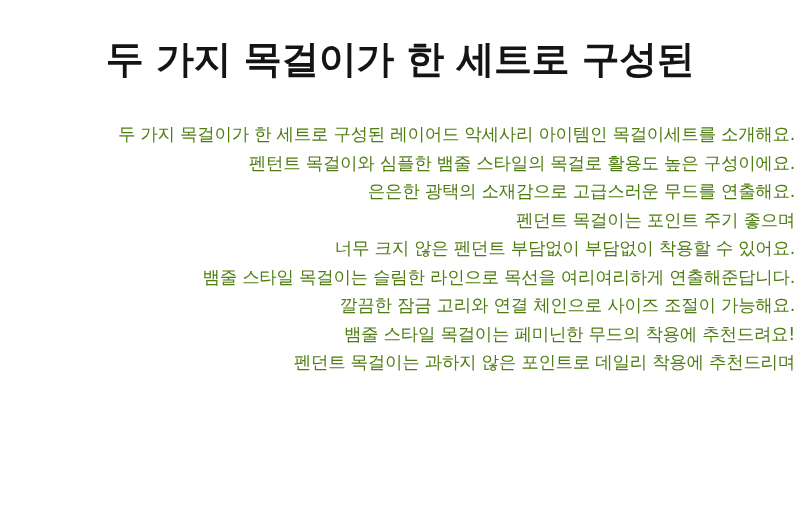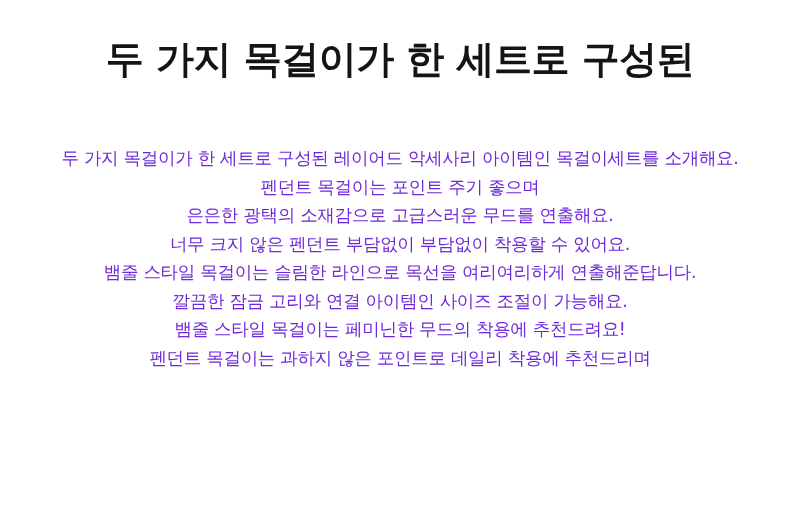--- a/index.html
+++ b/index.html
@@ -15,40 +15,39 @@
   }
   .page {
     width: 800px;
     height: 518px;
     box-sizing: border-box;
     display: flex;
     flex-direction: column;
     align-items: center;
     padding-top: 34px;
     background: #ffffff;
-    gap: 36px;
   }
   .headline {
     width: 720px;
     text-align: center;
     font-size: 38px;
     line-height: 1.32;
     font-weight: 700;
     color: #141414;
     letter-spacing: -0.5px;
     margin: 0;
   }
   .headline .line {
     display: block;
   }
   .body-copy {
     width: 790px;
-    margin-top: 24px;
-    text-align: center;
-    color: #6d28d9;
+    margin-top: 36px;
+    text-align: right;
+    color: #4d7c0f;
     font-size: 17.5px;
     line-height: 1.63;
     letter-spacing: -0.3px;
   }
   .body-copy .line {
     display: block;
     white-space: nowrap;
   }
   .spacer {
     flex: 1 1 auto;
@@ -58,23 +57,24 @@
 <body>
 
 <div class="page">
 
   <h1 class="headline">
     <span class="line">두 가지 목걸이가 한 세트로 구성된</span>
   </h1>
 
   <div class="body-copy">
     <span class="line">두 가지 목걸이가 한 세트로 구성된 레이어드 악세사리 아이템인 목걸이세트를 소개해요.</span>
+    <span class="line">펜턴트 목걸이와 심플한 뱀줄 스타일의 목걸로 활용도 높은 구성이에요.</span>
+    <span class="line">은은한 광택의 소재감으로 고급스러운 무드를 연출해요.</span>
     <span class="line">펜던트 목걸이는 포인트 주기 좋으며</span>
-    <span class="line">은은한 광택의 소재감으로 고급스러운 무드를 연출해요.</span>
     <span class="line">너무 크지 않은 펜던트 부담없이 부담없이 착용할 수 있어요.</span>
     <span class="line">뱀줄 스타일 목걸이는 슬림한 라인으로 목선을 여리여리하게 연출해준답니다.</span>
-    <span class="line">깔끔한 잠금 고리와 연결 아이템인 사이즈 조절이 가능해요.</span>
+    <span class="line">깔끔한 잠금 고리와 연결 체인으로 사이즈 조절이 가능해요.</span>
     <span class="line">뱀줄 스타일 목걸이는 페미닌한 무드의 착용에 추천드려요!</span>
     <span class="line">펜던트 목걸이는 과하지 않은 포인트로 데일리 착용에 추천드리며</span>
   </div>
 
   <div class="spacer"></div>
 </div>
 
 </body></html>

